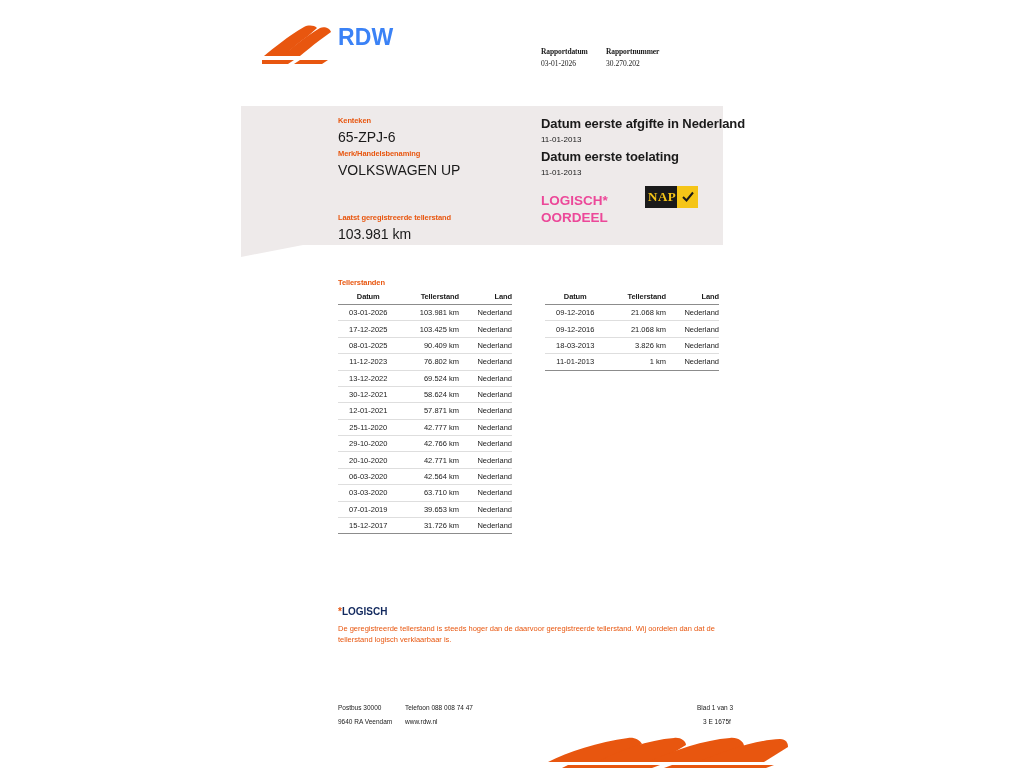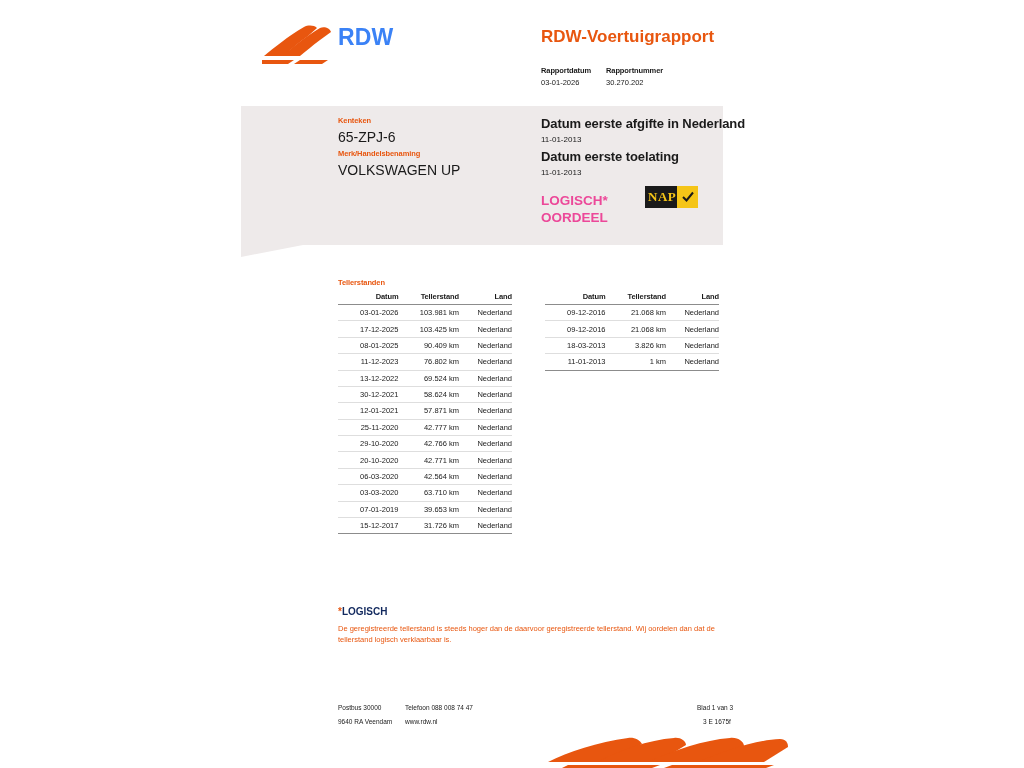--- a/index.html
+++ b/index.html
@@ -46,22 +46,23 @@
     position: absolute;
     left: 541px;
     top: 27px;
     font-size: 17px;
     font-weight: bold;
     color: #e8560f;
   }
 
   .meta-block {
     position: absolute;
-    top: 66px;
-    font-size: 7.5px;
+    top: 47px;
+    font-size: 7.5px;
+    font-family: Liberation Serif, serif;
   }
   .meta-label {
     font-weight: bold;
     color: #1a1a1a;
     letter-spacing: -0.1px;
     font-size: 7.5px;
     display: block;
     margin-bottom: 3px;
   }
   .meta-value {
@@ -196,21 +197,21 @@
     letter-spacing: -0.1px;
   }
   table.meter td {
     font-size: 7.5px;
     color: #1a1a1a;
     padding: 3.2px 0;
     border-bottom: 1px solid #dedede;
     white-space: nowrap;
   }
   table.meter tr:last-child td { border-bottom: 1px solid #8c8c8c; }
-  .col-date  { text-align: right;  width: 62px; }
+  .col-date  { text-align: center;  width: 62px; }
   .col-meter { text-align: right; width: 62px; padding-right: 4px !important; }
   .col-land  { text-align: right; width: 50px; }
   th.col-land { text-align: right; }
   th.col-meter { text-align: right; padding-right: 4px !important; }
 
   #table-left  { left: 338px; top: 292px; }
   #table-right { left: 545px; top: 292px; }
 
   
   .note-title {
@@ -264,21 +265,20 @@
 
   <div class="logo-wrap">
     <svg class="logo-svg" width="70" height="42" viewBox="0 0 70 42" xmlns="http://www.w3.org/2000/svg">
       <path d="M2 34 C12 26 26 14 42 5 C46 3 52 3 55 6 L46 14 C40 18 30 26 22 34 Z" fill="#e8560f"></path>
       <path d="M20 34 C30 26 44 14 58 6 C62 4 68 6 69 10 L58 18 C50 24 44 29 38 34 Z" fill="#e8560f"></path>
       <path d="M0 38 L32 38 L26 42 L0 42 Z" fill="#e8560f"></path>
       <path d="M38 38 L66 38 L60 42 L32 42 Z" fill="#e8560f"></path>
     </svg>
   </div>
   <div class="brand-title">RDW</div>
-  <div class="report-title">RDW-Voertuigrapport</div>
 
   <div class="meta-block" id="meta-date">
     <span class="meta-label">Rapportdatum</span>
     <span class="meta-value">03-01-2026</span>
   </div>
   <div class="meta-block" id="meta-number">
     <span class="meta-label">Rapportnummer</span>
     <span class="meta-value">30.270.202</span>
   </div>
 
@@ -288,20 +288,24 @@
   <div class="field" id="f-kenteken">
     <span class="field-label">Kenteken</span>
     <span class="field-value-lg">65-ZPJ-6</span>
   </div>
 
   <div class="field" id="f-merk">
     <span class="field-label">Merk/Handelsbenaming</span>
     <span class="field-value-lg">VOLKSWAGEN UP</span>
   </div>
 
+  <div class="field" id="f-teller">
+    <span class="field-label">Laatst geregistreerde tellerstand</span>
+    <span class="field-value-lg">103.981 km</span>
+  </div>
 
   <div class="field" id="f-afgifte">
     <span class="field-label-dark">Datum eerste afgifte in Nederland</span>
     <span class="field-value-sm">11-01-2013</span>
   </div>
 
   <div class="field" id="f-toelating">
     <span class="field-label-dark">Datum eerste toelating</span>
     <span class="field-value-sm">11-01-2013</span>
   </div>

